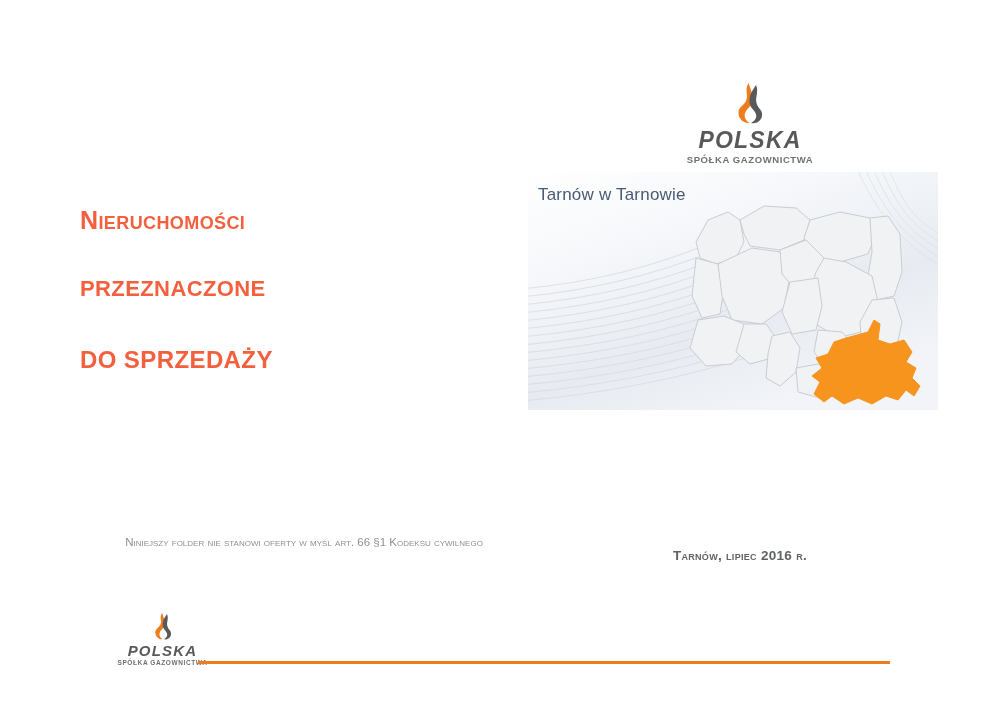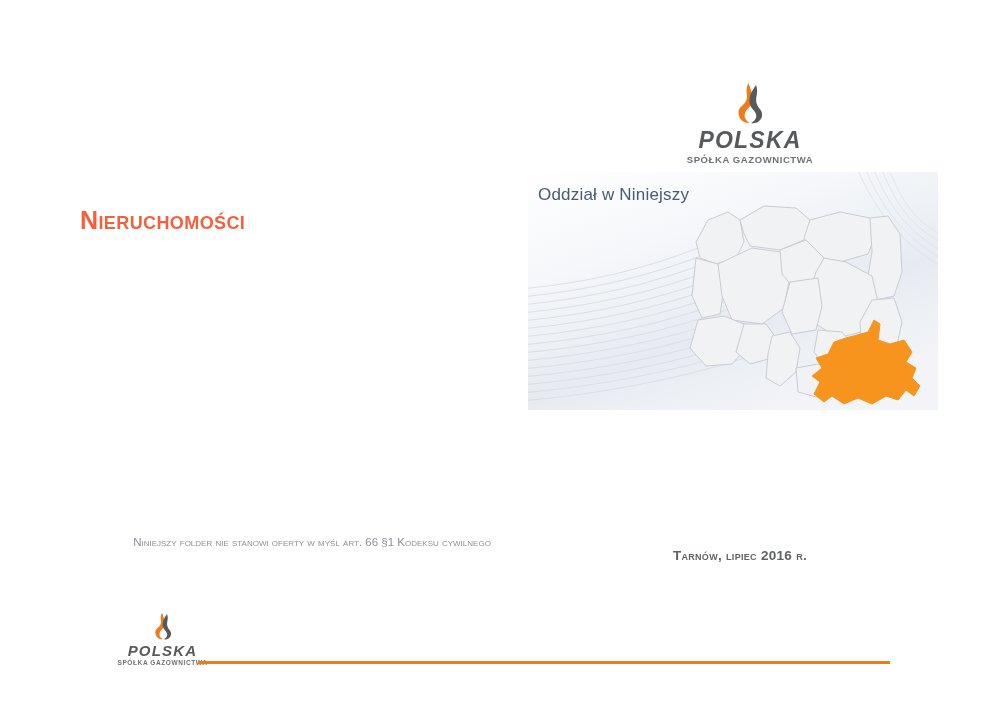--- a/index.html
+++ b/index.html
@@ -94,21 +94,21 @@
     top: 13px;
     font-size: 17px;
     color: #4a5a72;
     letter-spacing: 0.2px;
     white-space: nowrap;
   }
 
   
   .disclaimer {
     position: absolute;
-    left: 72px;
+    left: 64px;
     top: 533px;
     width: 480px;
     text-align: center;
     color: #8d9095;
     font-size: 11.5px;
     font-variant: small-caps;
     line-height: 1.65;
   }
   .disclaimer div { white-space: nowrap; }
 
@@ -145,20 +145,22 @@
       <path d="M16.5 1 C12 9, 17 13, 14 19 C11.5 24, 6 25, 6.5 31.5 C7 37.5, 12 41.5, 17.5 41 C13 38, 11.5 34, 13.5 30 C15.5 26, 20 24, 20.5 18 C21 12, 18.5 7, 16.5 1 Z" fill="#ef7c1b"></path>
       <path d="M24 3 C27 11, 23 15, 24.5 21 C26 27, 31 28, 30 34 C29 39.5, 24 42, 19 41 C23.5 38.5, 25.5 35, 23.5 31 C21.5 27, 17 25, 17.5 18 C18 11, 21.5 7, 24 3 Z" fill="#58595b"></path>
     </svg>
   </span>
   <div class="brand-name">POLSKA</div>
   <div class="brand-sub">SPÓŁKA GAZOWNICTWA</div>
 </div>
 
 <div class="headline-block">
   <div class="headline-line l1">Nieruchomości</div>
+  <div class="headline-line l2">PRZEZNACZONE</div>
+  <div class="headline-line l3">DO SPRZEDAŻY</div>
 </div>
 
 <div class="map-panel">
   <svg viewBox="0 0 410 238" xmlns="http://www.w3.org/2000/svg">
     <defs>
       <linearGradient id="bgGrad" x1="0" y1="0" x2="0.6" y2="1">
         <stop offset="0%" stop-color="#ffffff"></stop>
         <stop offset="35%" stop-color="#f5f7fa"></stop>
         <stop offset="70%" stop-color="#e7ebf1"></stop>
         <stop offset="100%" stop-color="#f2f4f8"></stop>
@@ -226,21 +228,21 @@
       <path d="M290 158 L314 160 L326 174 L320 192 L298 196 L286 180 Z"></path>
 
       <path d="M268 196 L290 192 L306 198 L310 214 L292 226 L270 220 Z"></path>
     </g>
 
     <path d="M318 166 L340 160 L346 148 L352 152 L350 168 L362 172 L376 168 L384 180 L378 190
              L388 196 L384 206 L392 214 L386 224 L378 218 L370 228 L358 224 L344 232 L330 226
              L316 232 L304 224 L296 230 L286 222 L292 210 L284 204 L294 196 L288 186 L300 182
              L306 170 Z" fill="#f7941e" stroke="#f7941e" stroke-width="1"></path>
   </svg>
-  <div class="map-title">Oddział w Niniejszy</div>
+  <div class="map-title">Tarnów w Tarnowie</div>
 </div>
 
 <div class="disclaimer">
   <div>Niniejszy folder nie stanowi oferty w myśl art. 66 §1 Kodeksu cywilnego</div>
 </div>
 
 <div class="date-line">Tarnów, lipiec 2016 r.</div>
 
 <div class="brand-logo footer">
   <span class="flame-wrap">

